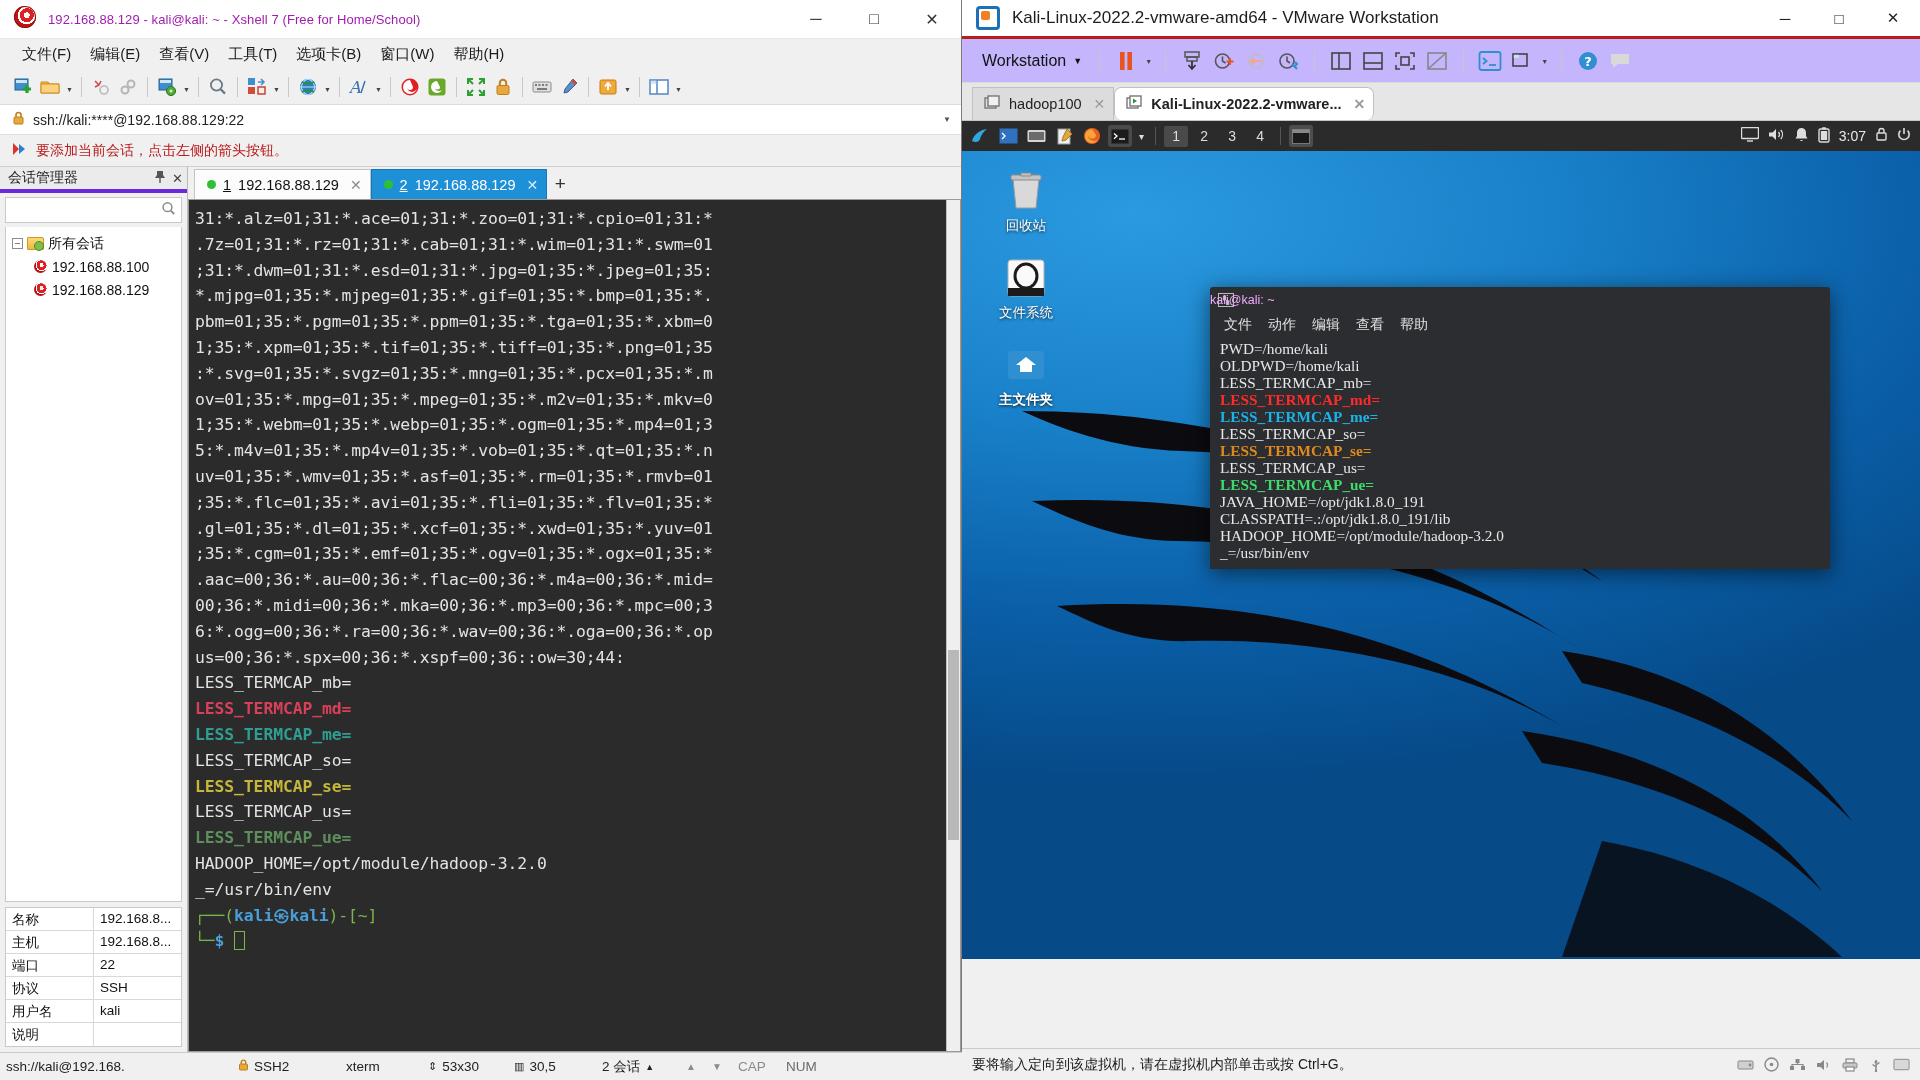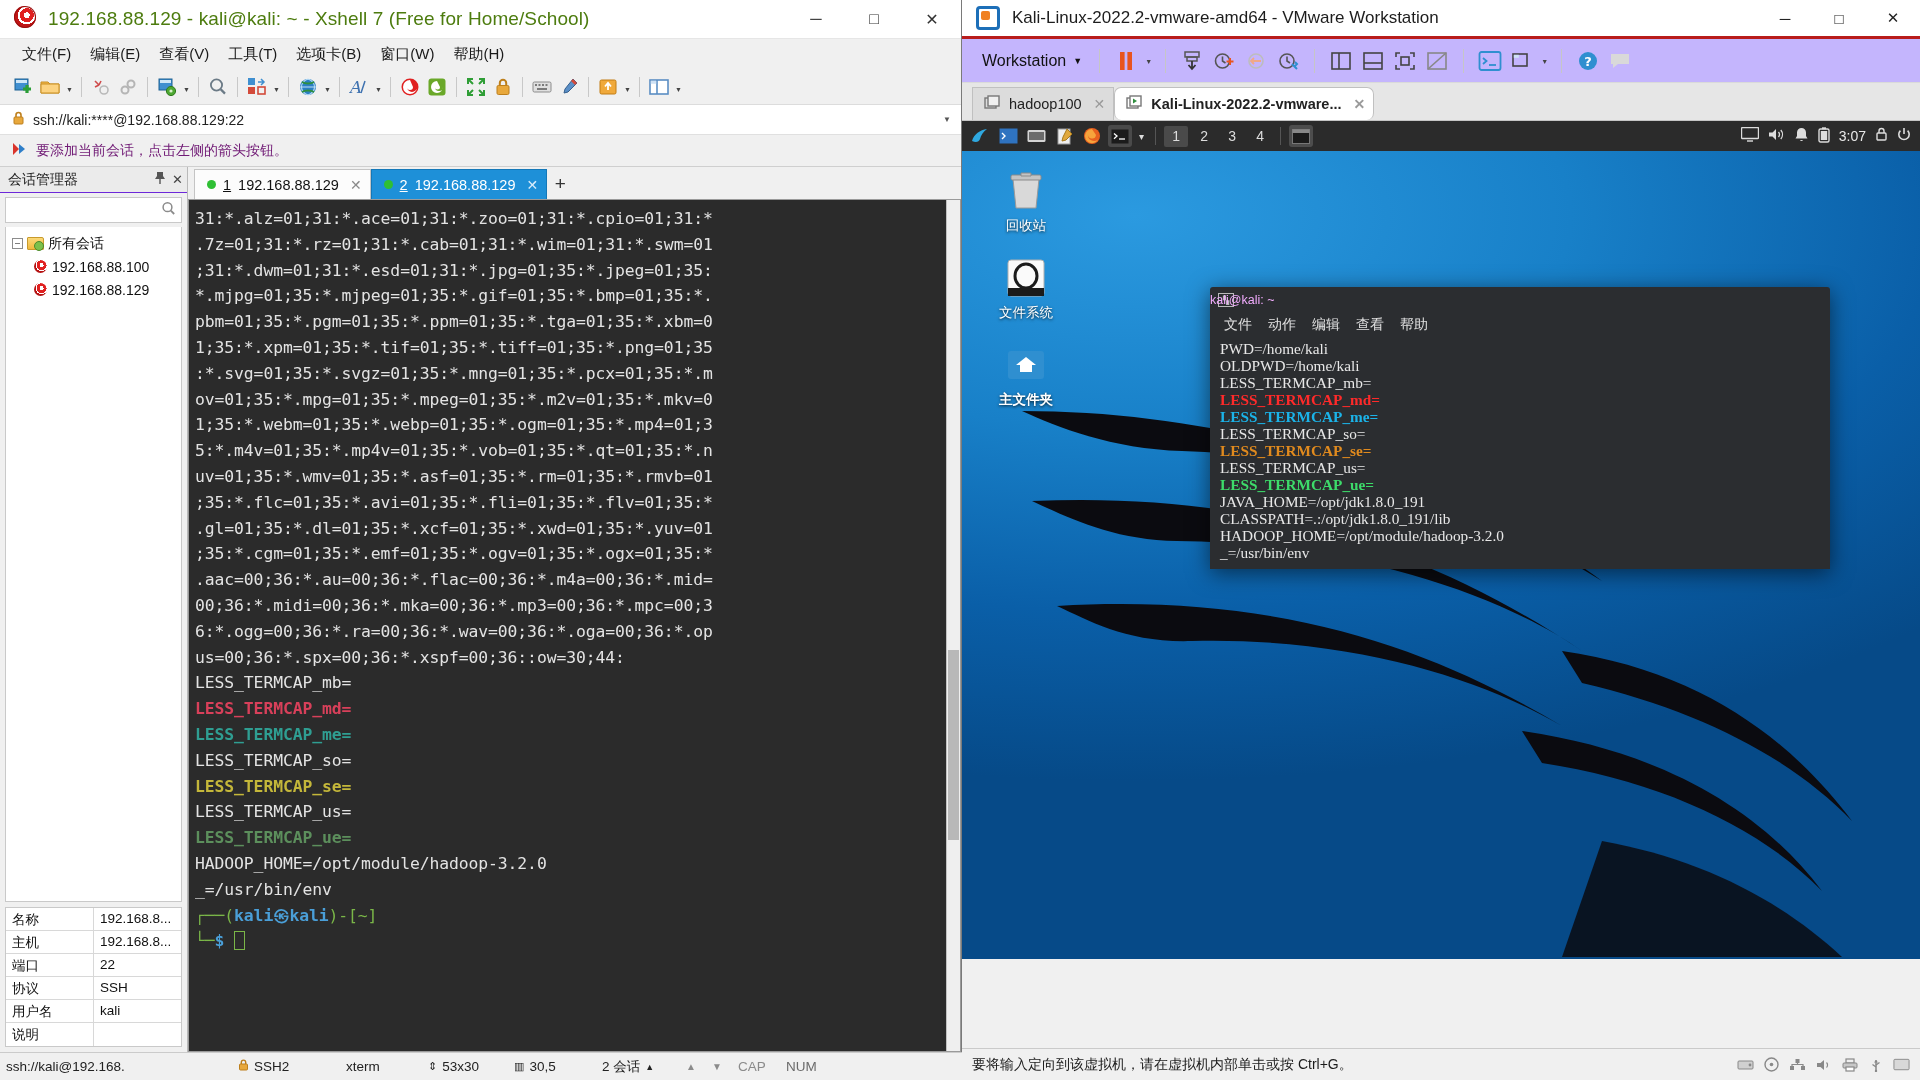--- a/index.html
+++ b/index.html
@@ -4,44 +4,44 @@
 <style>
   * { box-sizing: border-box; margin:0; padding:0; }
   html,body { width:1920px; height:1080px; overflow:hidden; background:#000; }
   body { font-family:"Liberation Sans", sans-serif; font-size:13px; }
 
   
   #xshell { position:absolute; left:0; top:0; width:962px; height:1080px; background:#f0f0f0; border-right:1px solid #7a7a7a; }
   .xs-titlebar { height:39px; background:#fff; display:flex; align-items:center; border-bottom:1px solid #e6e6e6; }
   .xs-ico { width:26px; height:26px; margin:0 8px 0 14px; position:relative; }
   .xs-ico .spiral { width:22px;height:22px;border-radius:50%; background:radial-gradient(circle at 58% 42%, #ffffff 0 3px, #e02020 3px 7px, #ffffff 7px 9px, #c01515 9px 11px); box-shadow:inset 0 0 0 1px #9a0f0f; }
-  .xs-title { font-size:19px; color:#4d7c0f; letter-spacing:.1px; }
+  .xs-title { font-size:13px; color:#a21caf; letter-spacing:.1px; }
   .xs-winbtns { margin-left:auto; display:flex; height:39px; }
   .xs-winbtn { width:58px; height:39px; display:flex; align-items:center; justify-content:center; color:#333; font-size:16px; }
 
   .xs-menubar { height:30px; background:#f0f0f0; display:flex; align-items:center; padding-left:14px; gap:3px; }
   .xs-menu { font-size:15px; color:#1b1b1b; padding:3px 8px; }
 
   .xs-toolbar { height:36px; background:#f0f0f0; display:flex; align-items:center; padding-left:10px; gap:1px; border-bottom:1px solid #dcdcdc;}
   .tb { width:26px;height:26px; display:flex;align-items:center;justify-content:center; position:relative; }
   .tb-sep { width:1px; height:20px; background:#c8c8c8; margin:0 5px; }
   .tb-arr { width:11px; height:26px; display:flex;align-items:flex-end;justify-content:center; padding-bottom:7px; font-size:7px; color:#444; }
 
   .xs-addr { height:30px; background:#fff; display:flex; align-items:center; padding-left:12px; gap:8px; border-bottom:1px solid #e0e0e0; }
   .xs-addr .txt { font-size:14px; color:#222; }
   .xs-addr .caret { margin-left:auto; margin-right:10px; font-size:8px; color:#555; }
 
   .xs-notice { height:32px; background:#f0f0f0; display:flex; align-items:center; gap:8px; padding-left:12px; border-bottom:1px solid #cfcfcf; }
-  .xs-notice .txt { font-size:14px; color:#701a75; }
+  .xs-notice .txt { font-size:14px; color:#b91c1c; }
 
   .xs-body { position:absolute; top:167px; left:0; right:0; bottom:28px; display:flex; }
 
   
   .sm { width:188px; background:#f0f0f0; border-right:1px solid #b9b9b9; display:flex; flex-direction:column; }
-  .sm-head { height:26px; background:#ebebeb; display:flex; align-items:center; padding:0 4px 0 8px; border-bottom:1px solid #6d28d9; }
+  .sm-head { height:26px; background:#ebebeb; display:flex; align-items:center; padding:0 4px 0 8px; border-bottom:4px solid #6d28d9; }
   .sm-head .t { font-size:14px; color:#222; }
   .sm-head .acts { margin-left:auto; display:flex; gap:6px; align-items:center; color:#333; }
   .sm-search { height:26px; background:#fff; border:1px solid #c9c9c9; margin:4px 5px; display:flex; align-items:center; justify-content:flex-end; padding-right:5px;}
   .sm-tree { flex:1; background:#fff; border:1px solid #c9c9c9; border-top:none; margin:0 5px; padding-top:5px; font-size:14px; overflow:hidden; }
   .tr-row { display:flex; align-items:center; height:23px; padding-left:6px; gap:4px; color:#111; }
   .tr-row.child { padding-left:27px; }
   .tr-exp { width:11px;height:11px;border:1px solid #8c8c8c; background:#fff; font-size:9px; line-height:9px; text-align:center; color:#333; }
   .folder-ic { width:17px; height:13px; background:linear-gradient(#fbd978,#f0b93d); border:1px solid #c89a2c; border-radius:1px 2px 1px 1px; position:relative; }
   .folder-ic:after{content:"";position:absolute;right:-1px;bottom:-2px;width:8px;height:8px;background:#7cc04b;border-radius:50%;border:1px solid #4d8a2a;}
   .sess-ic { width:15px;height:15px;position:relative; }

